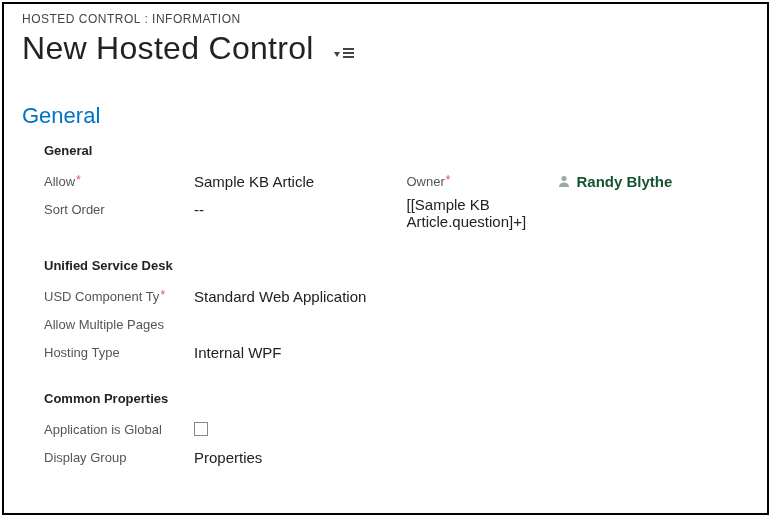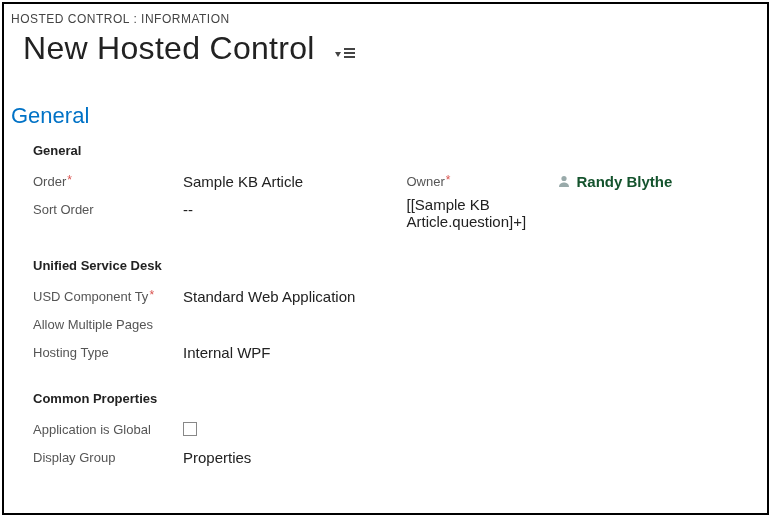--- a/index.html
+++ b/index.html
@@ -10,35 +10,34 @@
       background: #fff;
       width: 771px;
       height: 517px;
       overflow: hidden;
     }
     .page {
       border: 2px solid #000;
       width: 767px;
       height: 513px;
       margin: 2px;
-      padding: 8px 7px;
+      padding: 8px 18px;
       position: relative;
     }
     .breadcrumb {
       font-size: 12px;
       letter-spacing: 0.5px;
       color: #444;
       margin-bottom: 4px;
       font-weight: 400;
     }
     .title-row {
       display: flex;
       align-items: center;
       gap: 20px;
-      margin-left: 12px;
     }
     .page-title {
       font-size: 32px;
       font-weight: 300;
       color: #222;
       letter-spacing: 0.3px;
     }
     .title-menu-icon {
       display: inline-flex;
       align-items: center;
@@ -148,21 +147,21 @@
   </div>
 
   <div class="section-title">General</div>
 
   <div class="subsection">
     <div class="subsection-header">General</div>
     <div class="two-col">
       <div>
         <div class="field-row">
           <div class="field-label">
-            <span>Order</span><span class="required">*</span>
+            <span>Allow</span><span class="required">*</span>
           </div>
           <div class="field-value">Sample KB Article</div>
         </div>
         <div class="field-row">
           <div class="field-label">Sort Order</div>
           <div class="field-value">--</div>
         </div>
       </div>
       <div>
         <div class="field-row">

